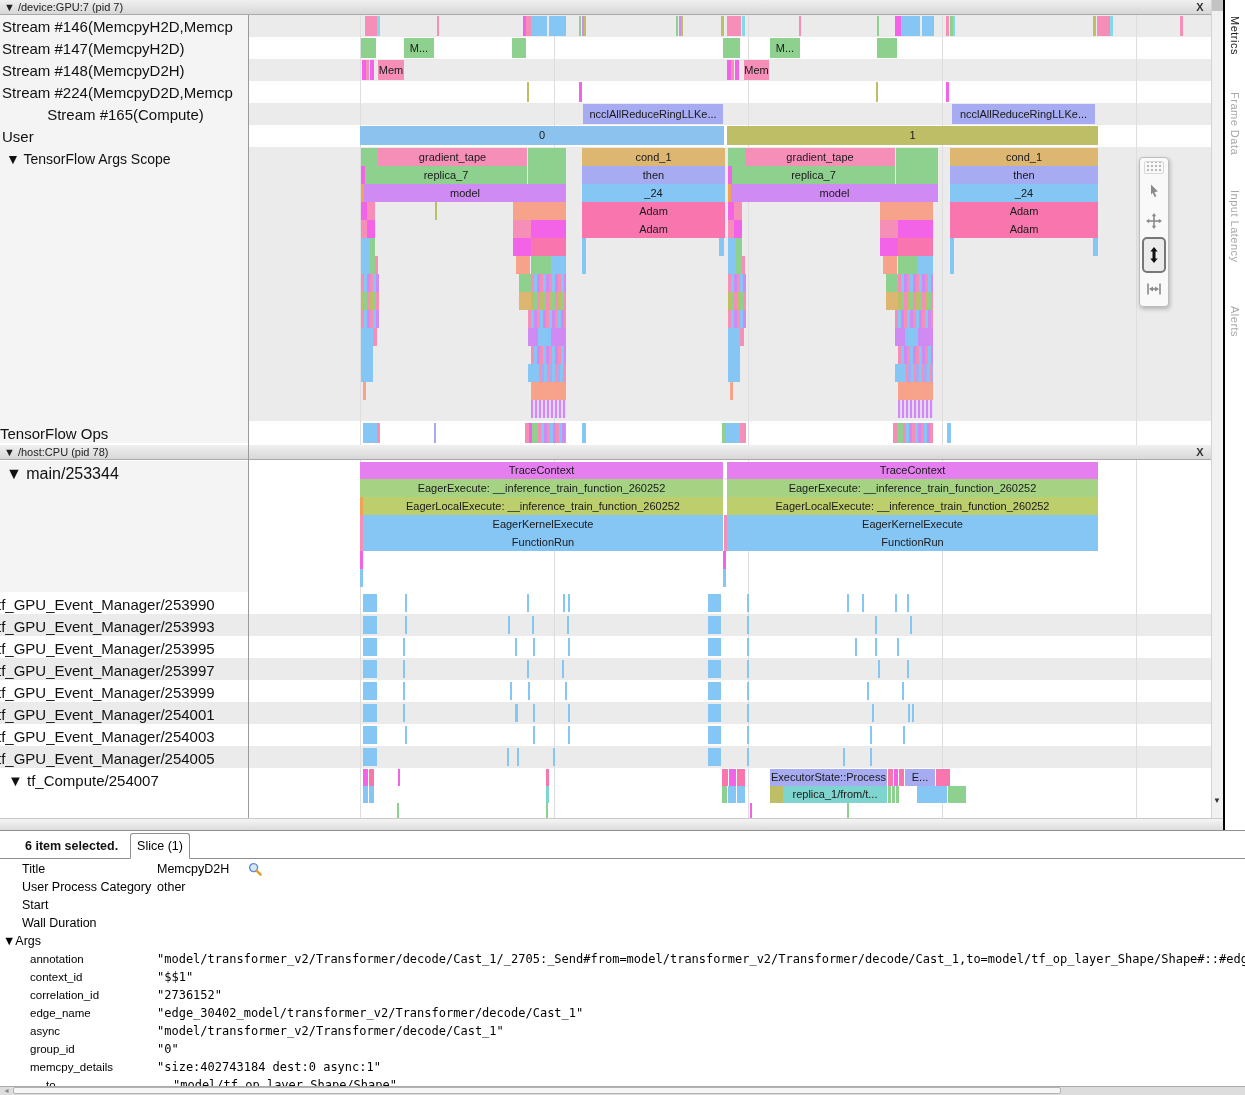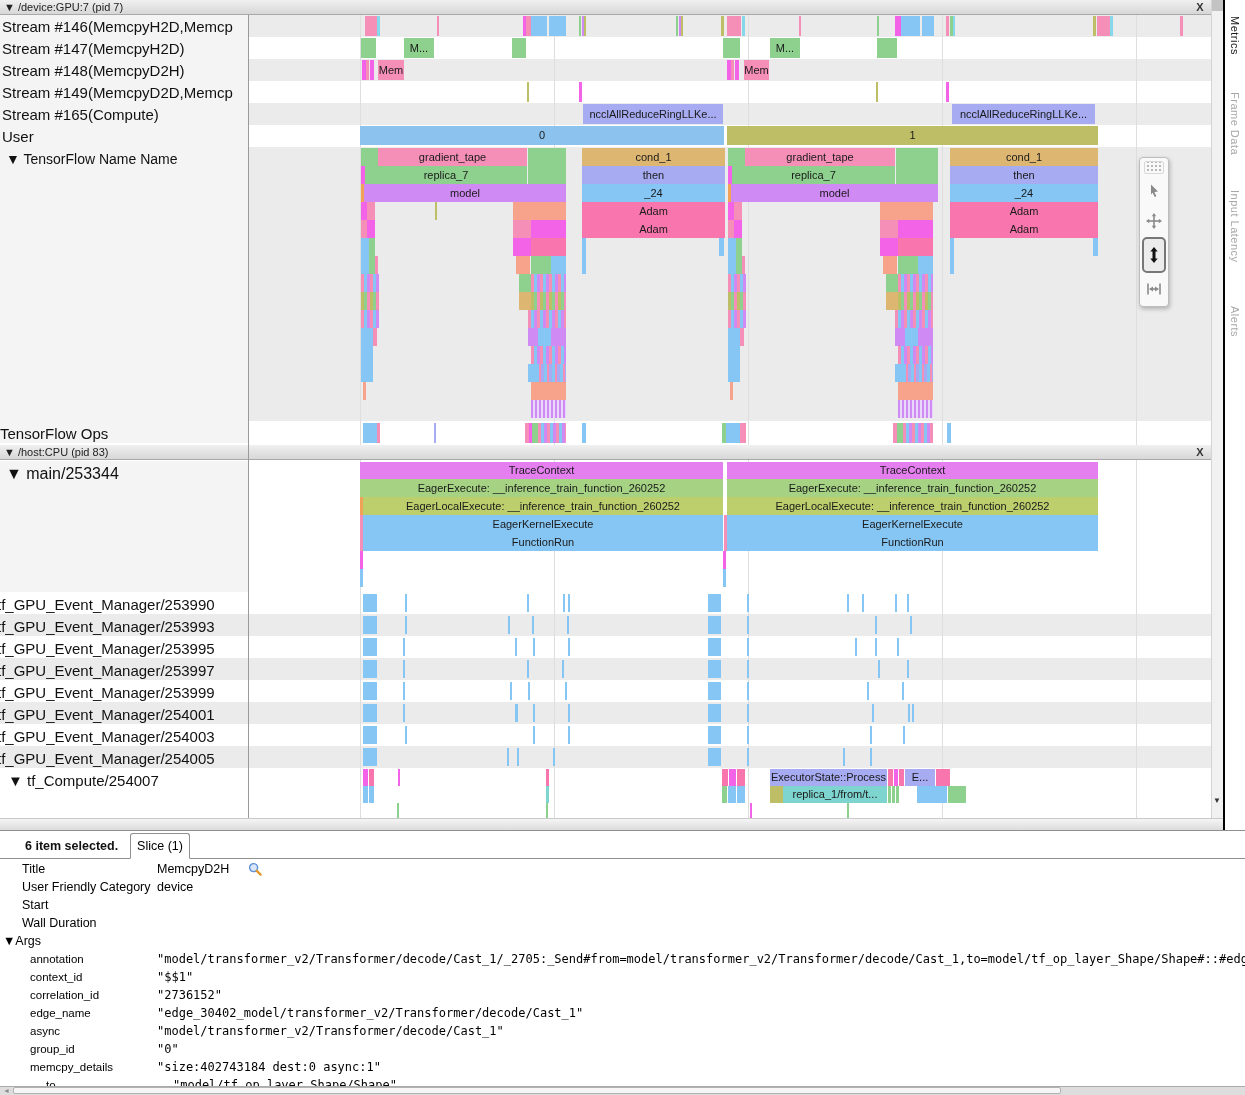--- a/index.html
+++ b/index.html
@@ -82,24 +82,24 @@
       <div class="rowbg" style="left: 0px; top: 15px; width: 248px; height: 428px; background: rgb(244, 244, 244);"></div>
       <div class="rowbg" style="left: 0px; top: 461px; width: 248px; height: 131px; background: rgb(244, 244, 244);"></div>
       <div class="gridline" style="left: 360px; top: 15px; height: 803px;"></div>
       <div class="gridline" style="left: 554px; top: 15px; height: 803px;"></div>
       <div class="gridline" style="left: 748px; top: 15px; height: 803px;"></div>
       <div class="gridline" style="left: 942px; top: 15px; height: 803px;"></div>
       <div class="gridline" style="left: 1136px; top: 15px; height: 803px;"></div>
       <div class="rowlabel" style="left: 2px; top: 17px; font-size: 15px; width: 247px;">Stream #146(MemcpyH2D,Memcp</div>
       <div class="rowlabel" style="left: 2px; top: 39px; font-size: 15px; width: 247px;">Stream #147(MemcpyH2D)</div>
       <div class="rowlabel" style="left: 2px; top: 61px; font-size: 15px; width: 247px;">Stream #148(MemcpyD2H)</div>
-      <div class="rowlabel" style="left: 2px; top: 83px; font-size: 15px; width: 247px;">Stream #149(MemcpyD2D,Memcp</div>
-      <div class="rowlabel" style="left: 2px; top: 105px; font-size: 15px; width: 247px;">Stream #165(Compute)</div>
+      <div class="rowlabel" style="left: 2px; top: 83px; font-size: 15px; width: 247px;">Stream #224(MemcpyD2D,Memcp</div>
+      <div class="rowlabel" style="left: 2px; top: 105px; font-size: 15px; width: 247px; text-align: center;">Stream #165(Compute)</div>
       <div class="rowlabel" style="left: 2px; top: 127px; font-size: 15px; width: 247px;">User</div>
-      <div class="rowlabel" style="left: 6px; top: 150px; font-size: 14px; width: 247px;">▼ TensorFlow Name Name</div>
+      <div class="rowlabel" style="left: 6px; top: 150px; font-size: 14px; width: 247px;">▼ TensorFlow Args Scope</div>
       <div class="rowlabel" style="left: 0px; top: 424px; font-size: 15px; width: 247px;">TensorFlow Ops</div>
       <div class="rowlabel" style="left: 6px; top: 464px; font-size: 16px; width: 255px;">▼ main/253344</div>
       <div class="rowlabel" style="left: -3px; top: 595px; font-size: 15px; width: 255px;">tf_GPU_Event_Manager/253990</div>
       <div class="rowlabel" style="left: -3px; top: 617px; font-size: 15px; width: 255px;">tf_GPU_Event_Manager/253993</div>
       <div class="rowlabel" style="left: -3px; top: 639px; font-size: 15px; width: 255px;">tf_GPU_Event_Manager/253995</div>
       <div class="rowlabel" style="left: -3px; top: 661px; font-size: 15px; width: 255px;">tf_GPU_Event_Manager/253997</div>
       <div class="rowlabel" style="left: -3px; top: 683px; font-size: 15px; width: 255px;">tf_GPU_Event_Manager/253999</div>
       <div class="rowlabel" style="left: -3px; top: 705px; font-size: 15px; width: 255px;">tf_GPU_Event_Manager/254001</div>
       <div class="rowlabel" style="left: -3px; top: 727px; font-size: 15px; width: 255px;">tf_GPU_Event_Manager/254003</div>
       <div class="rowlabel" style="left: -3px; top: 749px; font-size: 15px; width: 255px;">tf_GPU_Event_Manager/254005</div>
@@ -397,21 +397,21 @@
       <div class="bar" style="left: 750px; top: 803px; width: 2px; height: 15px; line-height: 15px; background: rgb(242, 99, 232);"></div>
       <div class="bar" style="left: 847px; top: 803px; width: 2px; height: 15px; line-height: 15px; background: rgb(142, 208, 142);"></div>
     </div>
 
   <div class="section-header" style="top:0">
     <span>▼ /device:GPU:7 (pid 7)</span>
     <span class="close-x">X</span>
   </div>
 
   <div class="section-header" style="top:445px">
-    <span>▼ /host:CPU (pid 83)</span>
+    <span>▼ /host:CPU (pid 78)</span>
     <span class="close-x">X</span>
   </div>
 
   <div class="vdivider"></div>
 
   <div id="tool-palette">
     <div class="grip"></div>
     <div class="tool-btn">
       <svg width="16" height="16" viewBox="0 0 16 16">
         <path d="M5 1.5 L12 8.6 L8.4 8.9 L10.4 13.3 L8.7 14.1 L6.7 9.7 L5 11.6 Z" fill="#8a8a8a"></path>
@@ -474,22 +474,22 @@
     <div id="fields">
         <div class="fieldrow" style="left: 0px; top: 29px; width: 1245px;">
           <span class="k">Title</span>
           <span class="v">MemcpyD2H</span>
           <span style="position: absolute; left: 248px; top: 2px;"><svg width="14" height="14" viewBox="0 0 14 14">
               <circle cx="5.6" cy="5.6" r="4" fill="#d9e7f8" stroke="#5b8fd6" stroke-width="1.4"></circle>
               <line x1="8.8" y1="8.8" x2="12.6" y2="12.6" stroke="#e09b2d" stroke-width="2.4" stroke-linecap="round"></line>
             </svg></span>
         </div>
         <div class="fieldrow" style="left: 0px; top: 47px; width: 1245px;">
-          <span class="k">User Friendly Category</span>
-          <span class="v">device</span>
+          <span class="k">User Process Category</span>
+          <span class="v">other</span>
         </div>
         <div class="fieldrow" style="left: 0px; top: 65px; width: 1245px;">
           <span class="k">Start</span>
           <span class="v"></span>
         </div>
         <div class="fieldrow" style="left: 0px; top: 83px; width: 992px;">
           <span class="k">Wall Duration</span>
           <span class="v"></span>
         </div>
       </div>

